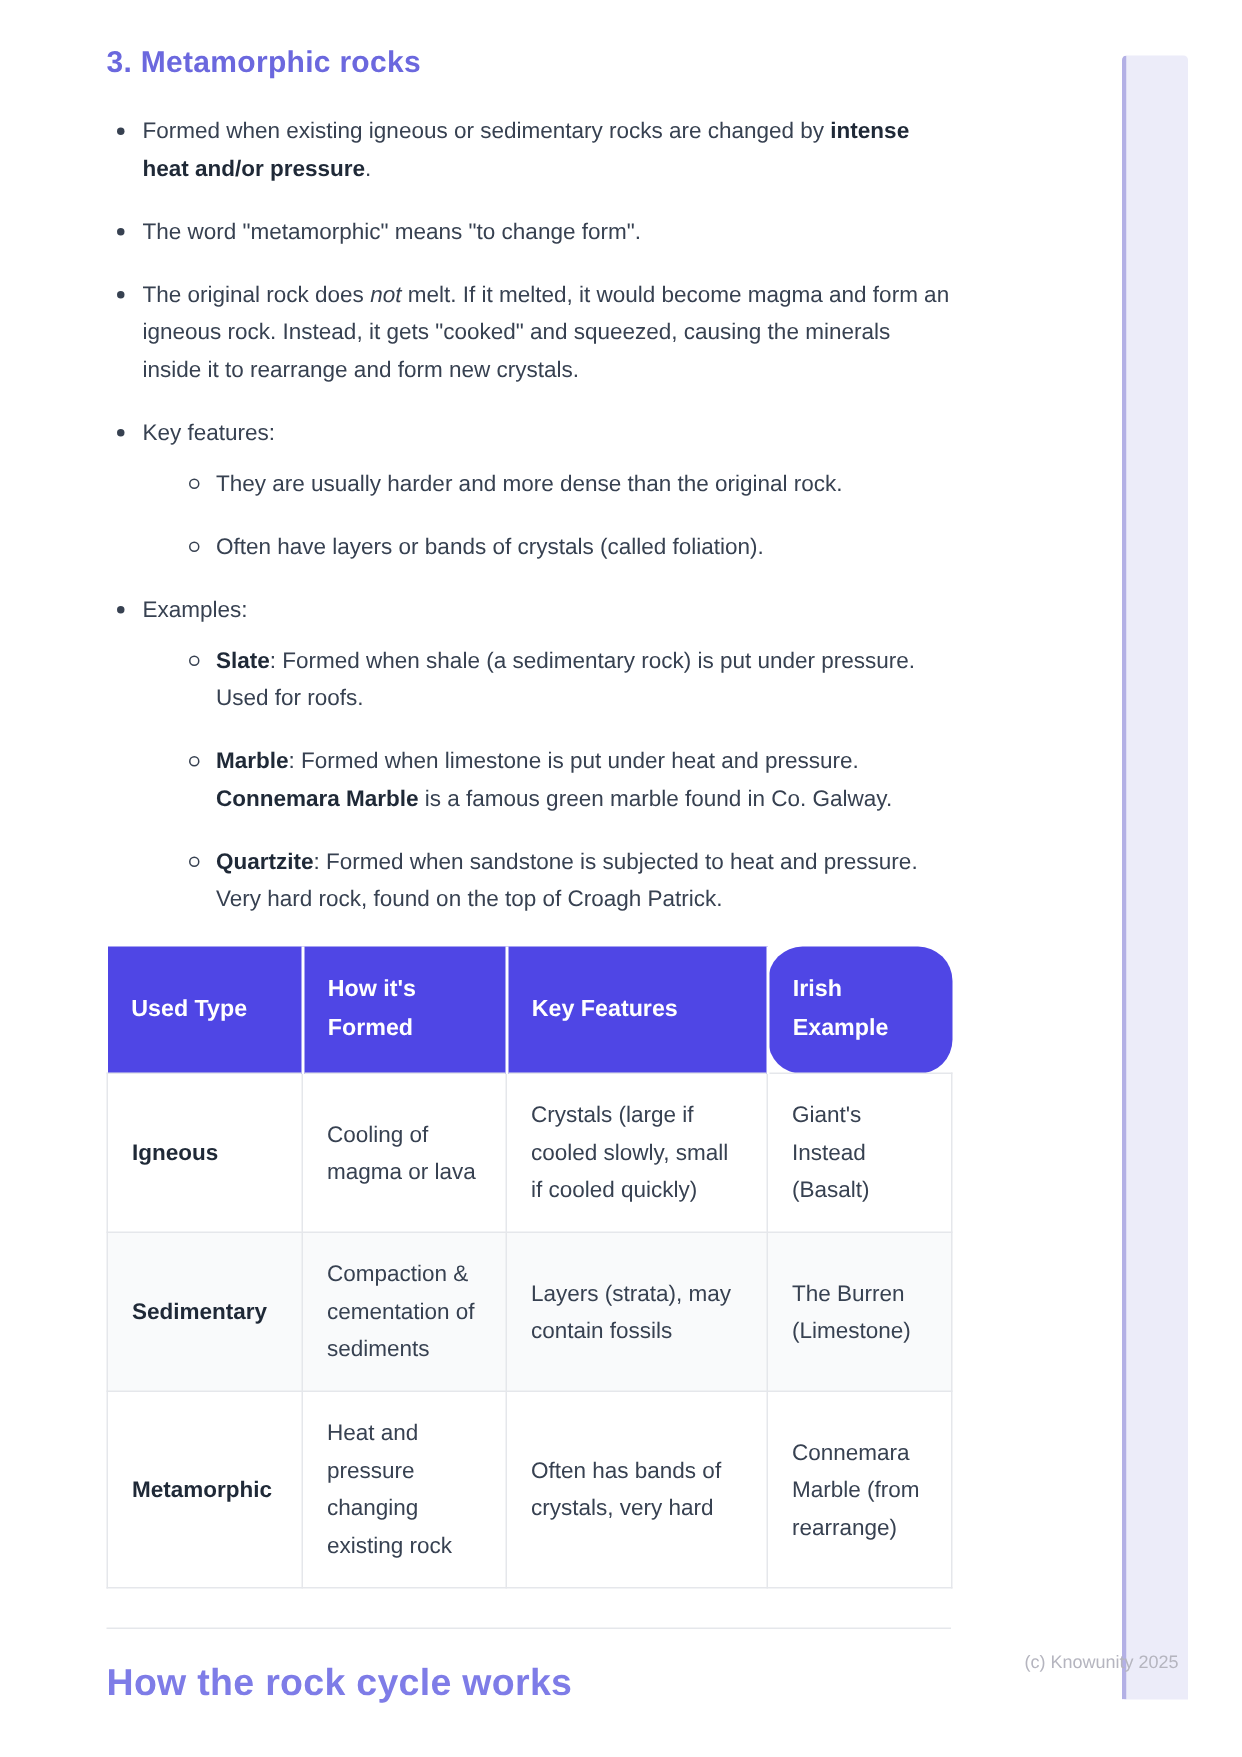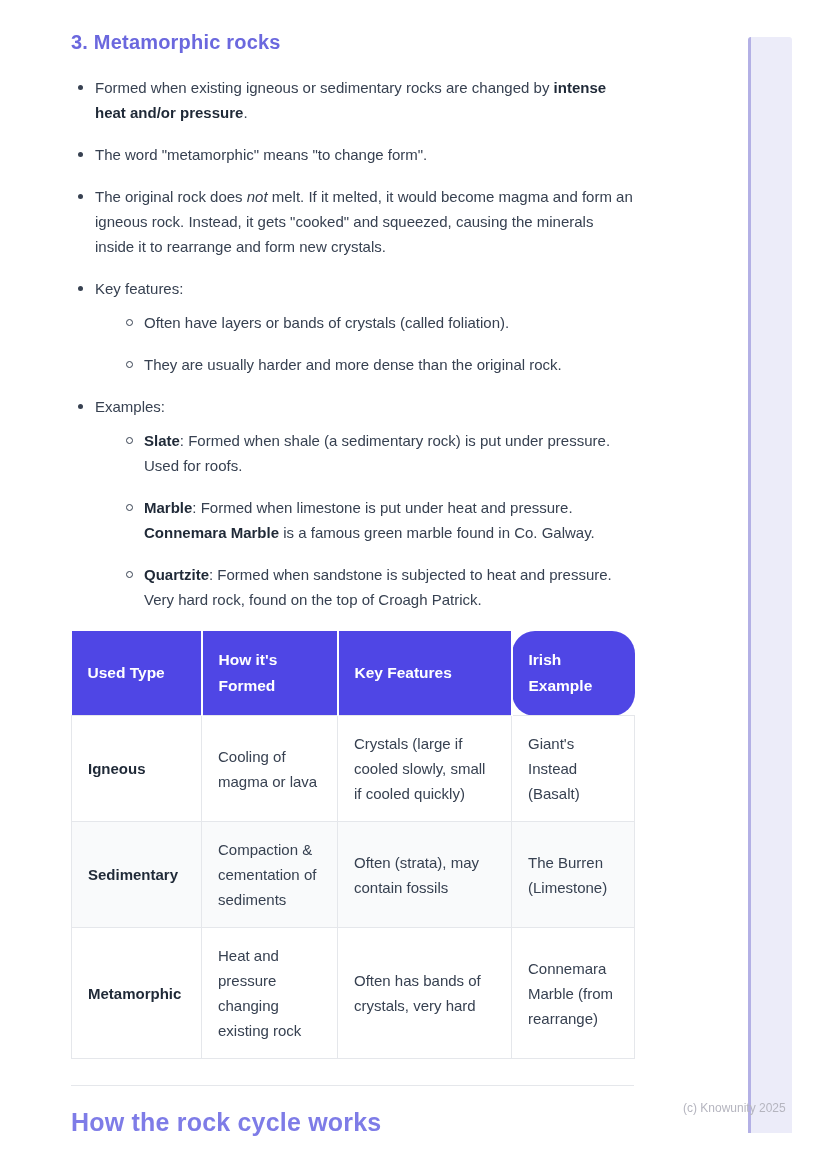--- a/index.html
+++ b/index.html
@@ -97,22 +97,22 @@
 
 <div class="content">
 
   <h2 class="section-heading">3. Metamorphic rocks</h2>
 
   <ul class="lvl1">
       <li class="li1"><span><span>Formed when existing igneous or sedimentary rocks are changed by </span><span class="seg-bold">intense heat and/or pressure</span><span>.</span></span></li>
       <li class="li1"><span><span>The word "metamorphic" means "to change form".</span></span></li>
       <li class="li1"><span><span>The original rock does </span><span class="seg-italic">not</span><span> melt. If it melted, it would become magma and form an igneous rock. Instead, it gets "cooked" and squeezed, causing the minerals inside it to rearrange and form new crystals.</span></span></li>
       <li class="li1"><span><span>Key features:</span></span><ul class="lvl2">
+          <li class="li2"><span><span>They are usually harder and more dense than the original rock.</span></span></li>
           <li class="li2"><span><span>Often have layers or bands of crystals (called foliation).</span></span></li>
-          <li class="li2"><span><span>They are usually harder and more dense than the original rock.</span></span></li>
         </ul></li>
       <li class="li1"><span><span>Examples:</span></span><ul class="lvl2">
           <li class="li2"><span><span class="seg-bold">Slate</span><span>: Formed when shale (a sedimentary rock) is put under pressure. Used for roofs.</span></span></li>
           <li class="li2"><span><span class="seg-bold">Marble</span><span>: Formed when limestone is put under heat and pressure. </span><span class="seg-bold">Connemara Marble</span><span> is a famous green marble found in Co. Galway.</span></span></li>
           <li class="li2"><span><span class="seg-bold">Quartzite</span><span>: Formed when sandstone is subjected to heat and pressure. Very hard rock, found on the top of Croagh Patrick.</span></span></li>
         </ul></li>
     </ul>
 
   <table class="rock-table">
     <colgroup>
@@ -132,21 +132,21 @@
     <tbody>
         <tr>
           <td class="rock-name">Igneous</td>
           <td>Cooling of magma or lava</td>
           <td>Crystals (large if cooled slowly, small if cooled quickly)</td>
           <td>Giant's Instead (Basalt)</td>
         </tr>
         <tr>
           <td class="rock-name">Sedimentary</td>
           <td>Compaction &amp; cementation of sediments</td>
-          <td>Often (strata), may contain fossils</td>
+          <td>Layers (strata), may contain fossils</td>
           <td>The Burren (Limestone)</td>
         </tr>
         <tr>
           <td class="rock-name">Metamorphic</td>
           <td>Heat and pressure changing existing rock</td>
           <td>Often has bands of crystals, very hard</td>
           <td>Connemara Marble (from rearrange)</td>
         </tr>
       </tbody>
   </table>

